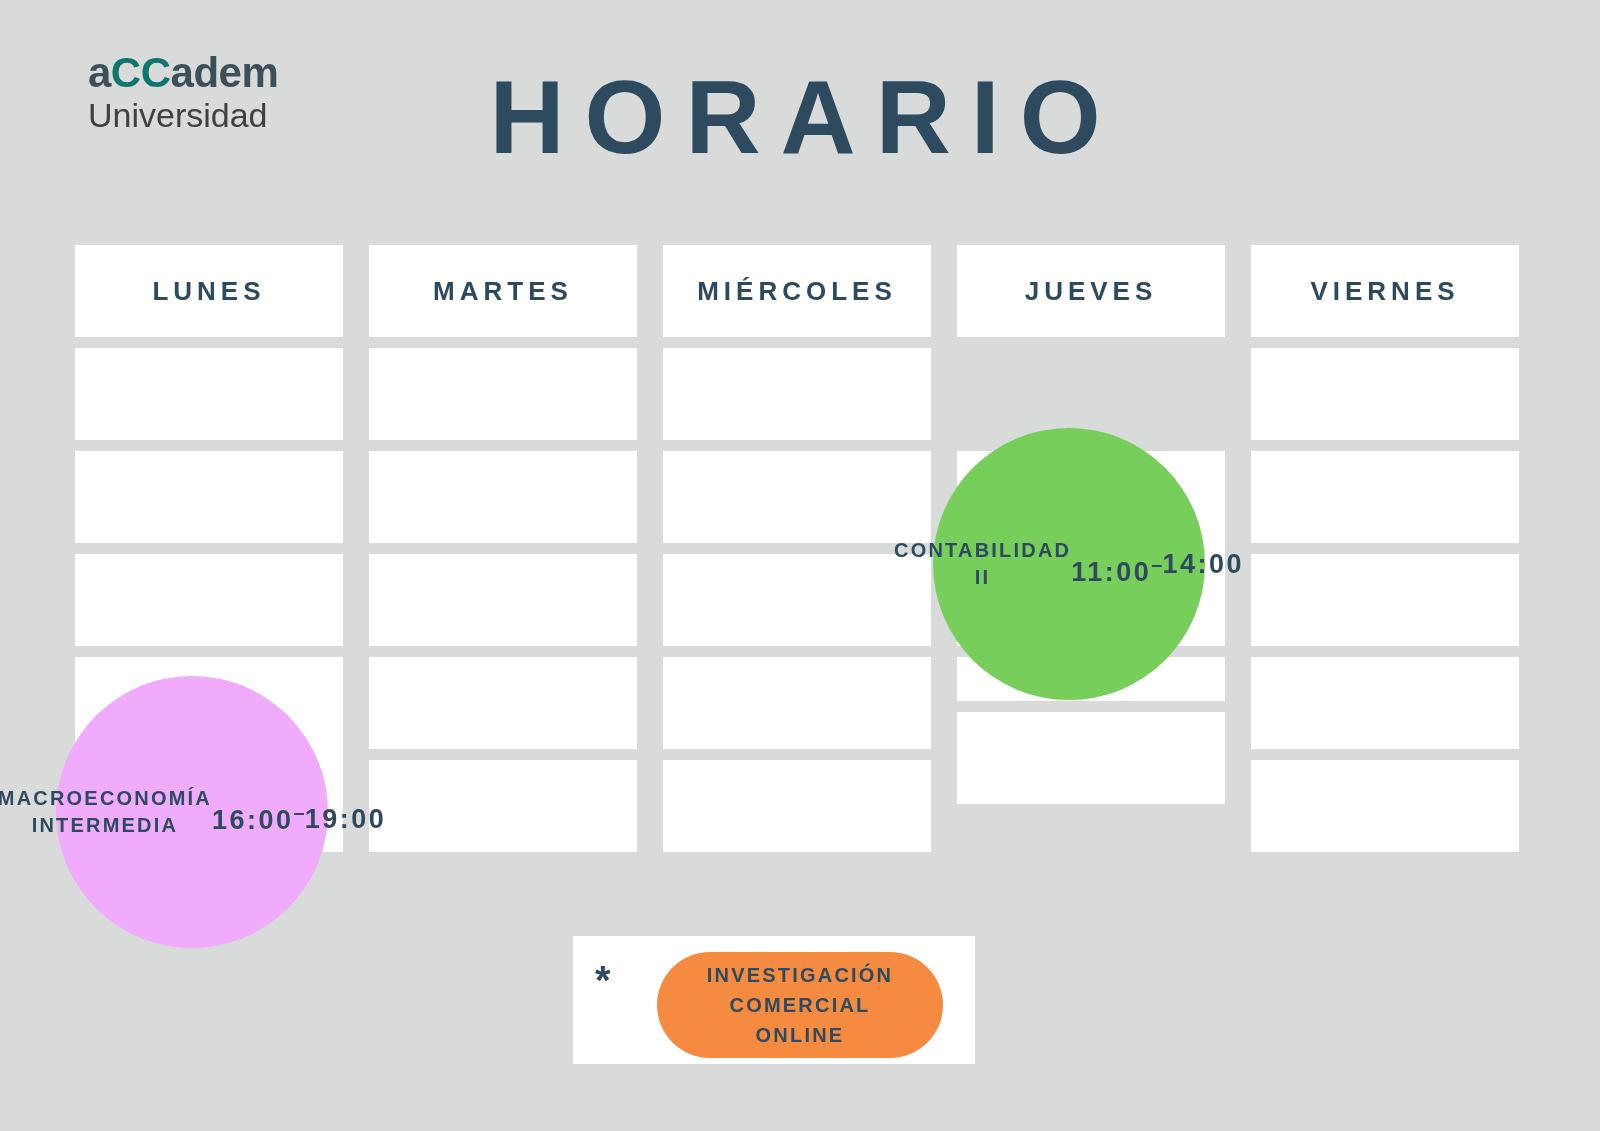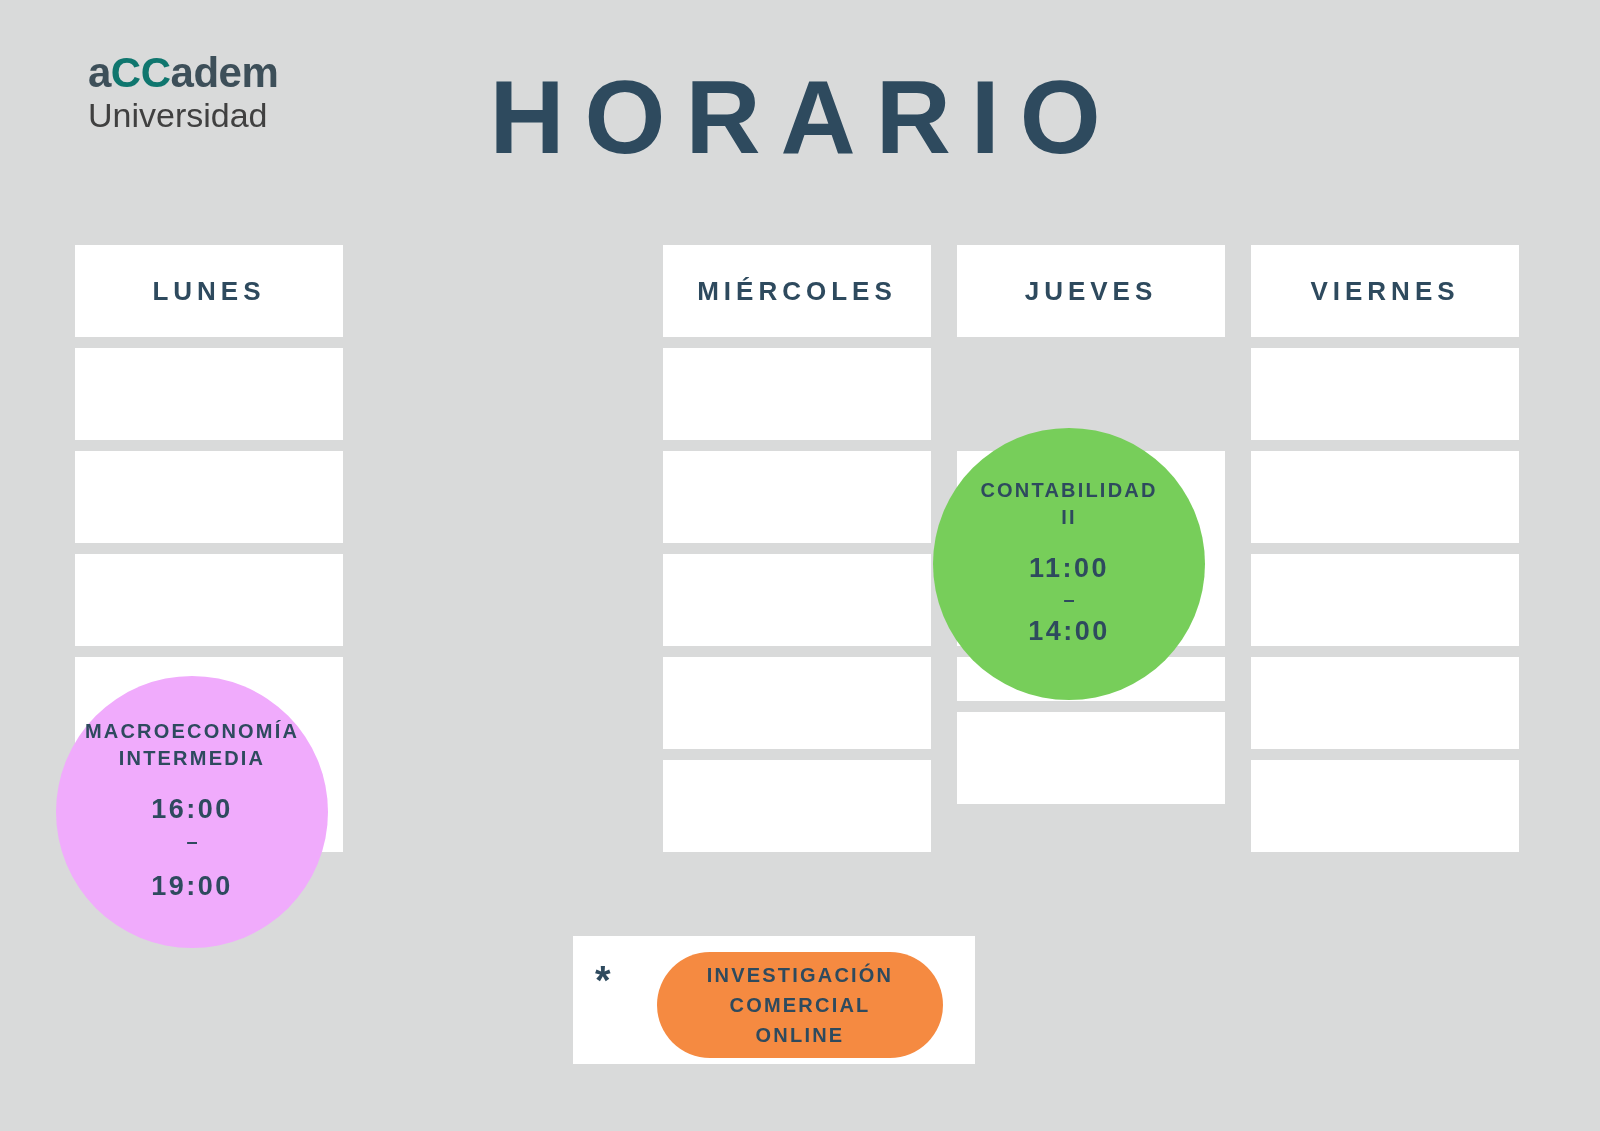--- a/index.html
+++ b/index.html
@@ -99,21 +99,21 @@
     position: relative;
   }
   .cell.tall { height: 195px; }
   .cell.short { height: 44px; }
   .cell.empty-spacer { background: transparent; }
 
   
   .event {
     position: absolute;
     display: flex;
-    flex-direction: column;
+    flex-direction: row;
     align-items: center;
     justify-content: center;
     text-align: center;
     color: #2e4a5e;
   }
   .event .ev-name {
     font-size: 20px;
     font-weight: bold;
     letter-spacing: 2.2px;
     line-height: 1.35;
@@ -203,20 +203,28 @@
 <div id="grid">
 
   <div class="col col-0">
     <div class="day-header">LUNES</div>
     <div class="cell"></div>
     <div class="cell"></div>
     <div class="cell"></div>
     <div class="cell tall"></div>
   </div>
 
+  <div class="col col-1">
+    <div class="day-header">MARTES</div>
+    <div class="cell"></div>
+    <div class="cell"></div>
+    <div class="cell"></div>
+    <div class="cell"></div>
+    <div class="cell"></div>
+  </div>
 
   <div class="col col-2">
     <div class="day-header">MIÉRCOLES</div>
     <div class="cell"></div>
     <div class="cell"></div>
     <div class="cell"></div>
     <div class="cell"></div>
     <div class="cell"></div>
   </div>
 

